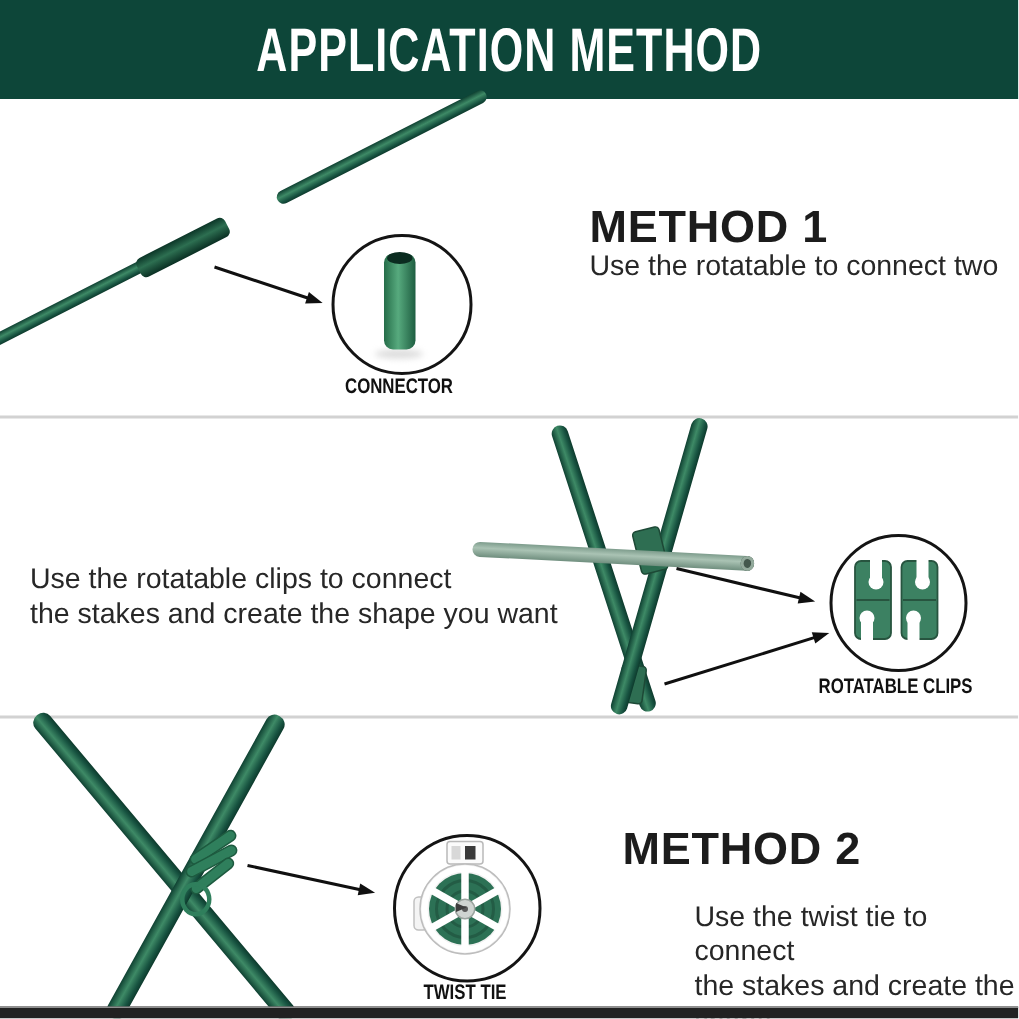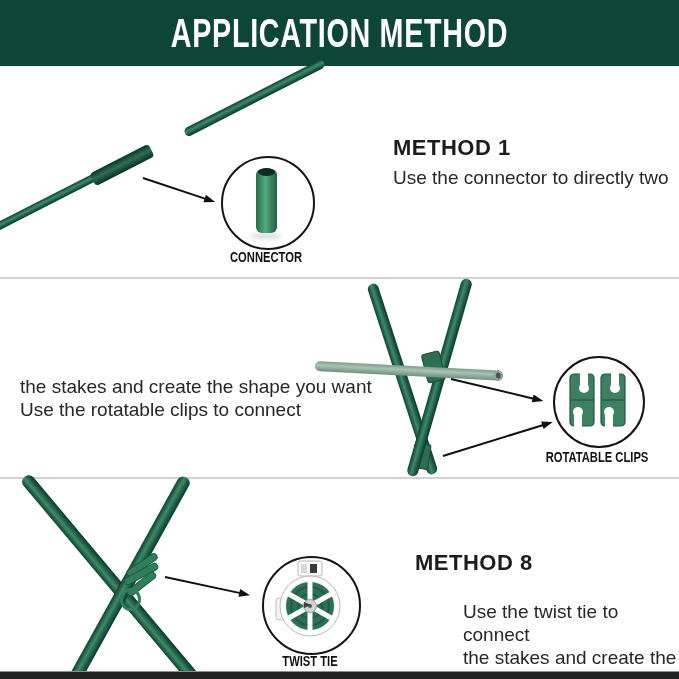--- a/index.html
+++ b/index.html
@@ -76,21 +76,21 @@
 
   
   #connector-tube{position:absolute;left:256px;top:169px;width:21px;height:64px;border-radius:6px;
     background:linear-gradient(to right,#256d49,#57aa7e 45%,#1e5e41);}
   #connector-tube::before{content:"";position:absolute;left:2px;top:-1px;width:17px;height:8px;
     border-radius:50%;background:#0b2c20;}
   #connector-shadow{position:absolute;left:250px;top:233px;width:32px;height:6px;border-radius:50%;
     background:#dcdcdc;filter:blur(2px);}
 
   
-  .method-heading{position:absolute;font-weight:700;font-size:22px;color:#1c1c1c;letter-spacing:0.5px;}
+  .method-heading{position:absolute;font-weight:700;font-size:30px;color:#1c1c1c;letter-spacing:0.5px;}
   .method-body{position:absolute;font-size:19px;color:#272727;line-height:1.22;}
   #m1-heading{left:393px;top:135px;}
   #m1-body{left:393px;top:166px;}
   #m2-heading{left:20px;top:343px;}
   #m2-body{left:20px;top:375px;}
   #m3-heading{left:415px;top:550px;}
   #m3-body{left:415px;top:600px;margin-left:48px;}
 
   svg{display:block;}
 </style>
@@ -109,28 +109,28 @@
 
   <div class="arrow" id="arrow-1"></div>
 
   <div class="callout-circle" id="circle-connector"></div>
   <div id="connector-shadow"></div>
   <div id="connector-tube"></div>
   <div class="callout-label" id="label-connector">CONNECTOR</div>
 
   <div class="method-heading" id="m1-heading">METHOD 1</div>
   <div class="method-body" id="m1-body">
-    <div>Use the connector to directly two</div>
+    <div>Use the rotatable to connect two</div>
   </div>
 
   <div class="divider" id="divider-1"></div>
 
   <div class="method-body" id="m2-body">
+    <div>Use the rotatable clips to connect</div>
     <div>the stakes and create the shape you want</div>
-    <div>Use the rotatable clips to connect</div>
   </div>
 
   <div class="rod" id="s2-stake-left"></div>
   <div class="clip-junction" id="s2-clip-bottom"></div>
   <div class="rod" id="s2-stake-right"></div>
   <div class="clip-junction" id="s2-clip-top"></div>
   <div class="rod-h" id="s2-rod-horizontal"></div>
 
   <div class="arrow" id="arrow-2"></div>
   <div class="arrow" id="arrow-3"></div>
@@ -187,21 +187,21 @@
         <line x1="46" y1="48" x2="23" y2="35"></line>
       </g>
       <circle cx="46" cy="48" r="27" fill="none" stroke="#ffffff" stroke-width="4"></circle>
       <circle cx="46" cy="48" r="6.5" fill="#cfd4d1" stroke="#9aa39e"></circle>
       <circle cx="46" cy="48" r="2" fill="#5a5a5a"></circle>
       <path d="M40,44 l7,3 l-7,3 z" fill="#3e3e3e"></path>
     </svg>
   </div>
   <div class="callout-label" id="label-twisttie">TWIST TIE</div>
 
-  <div class="method-heading" id="m3-heading">METHOD 8</div>
+  <div class="method-heading" id="m3-heading">METHOD 2</div>
   <div class="method-body" id="m3-body">
     <div>Use the twist tie to connect</div>
     <div>the stakes and create the shape</div>
     <div>you want</div>
   </div>
 
   <div class="bottom-strip"></div>
 
 </div>
 

